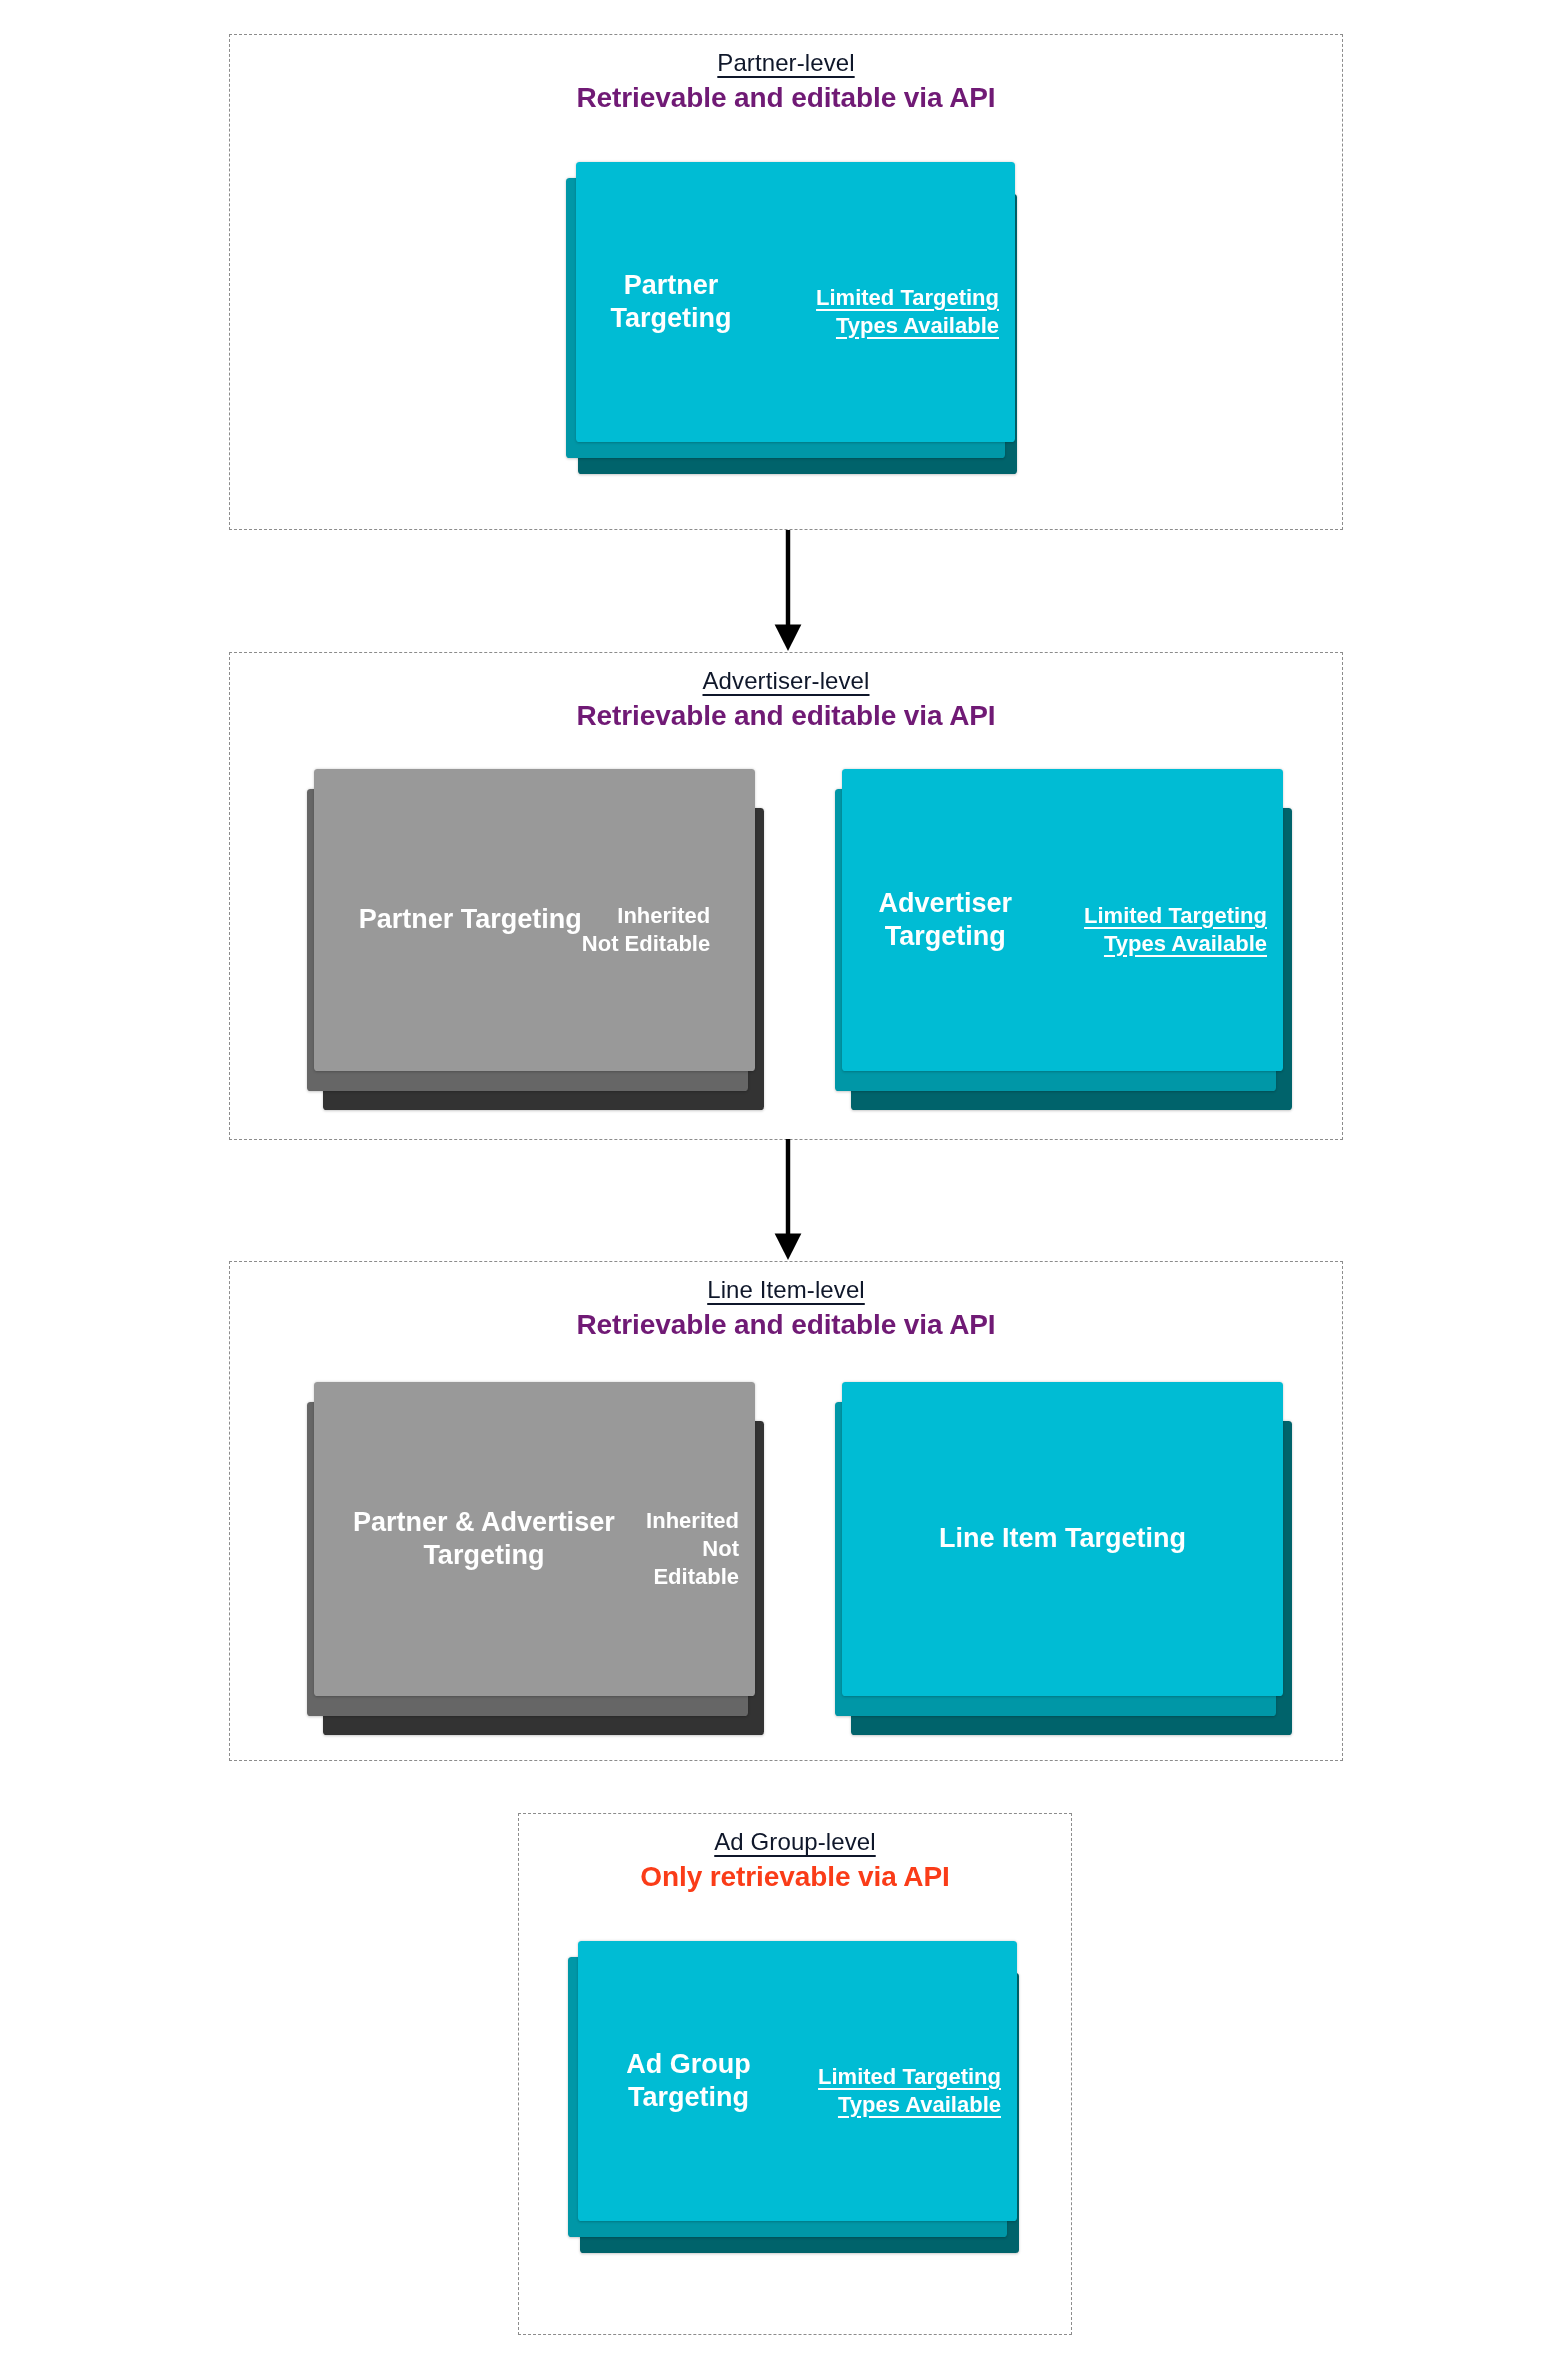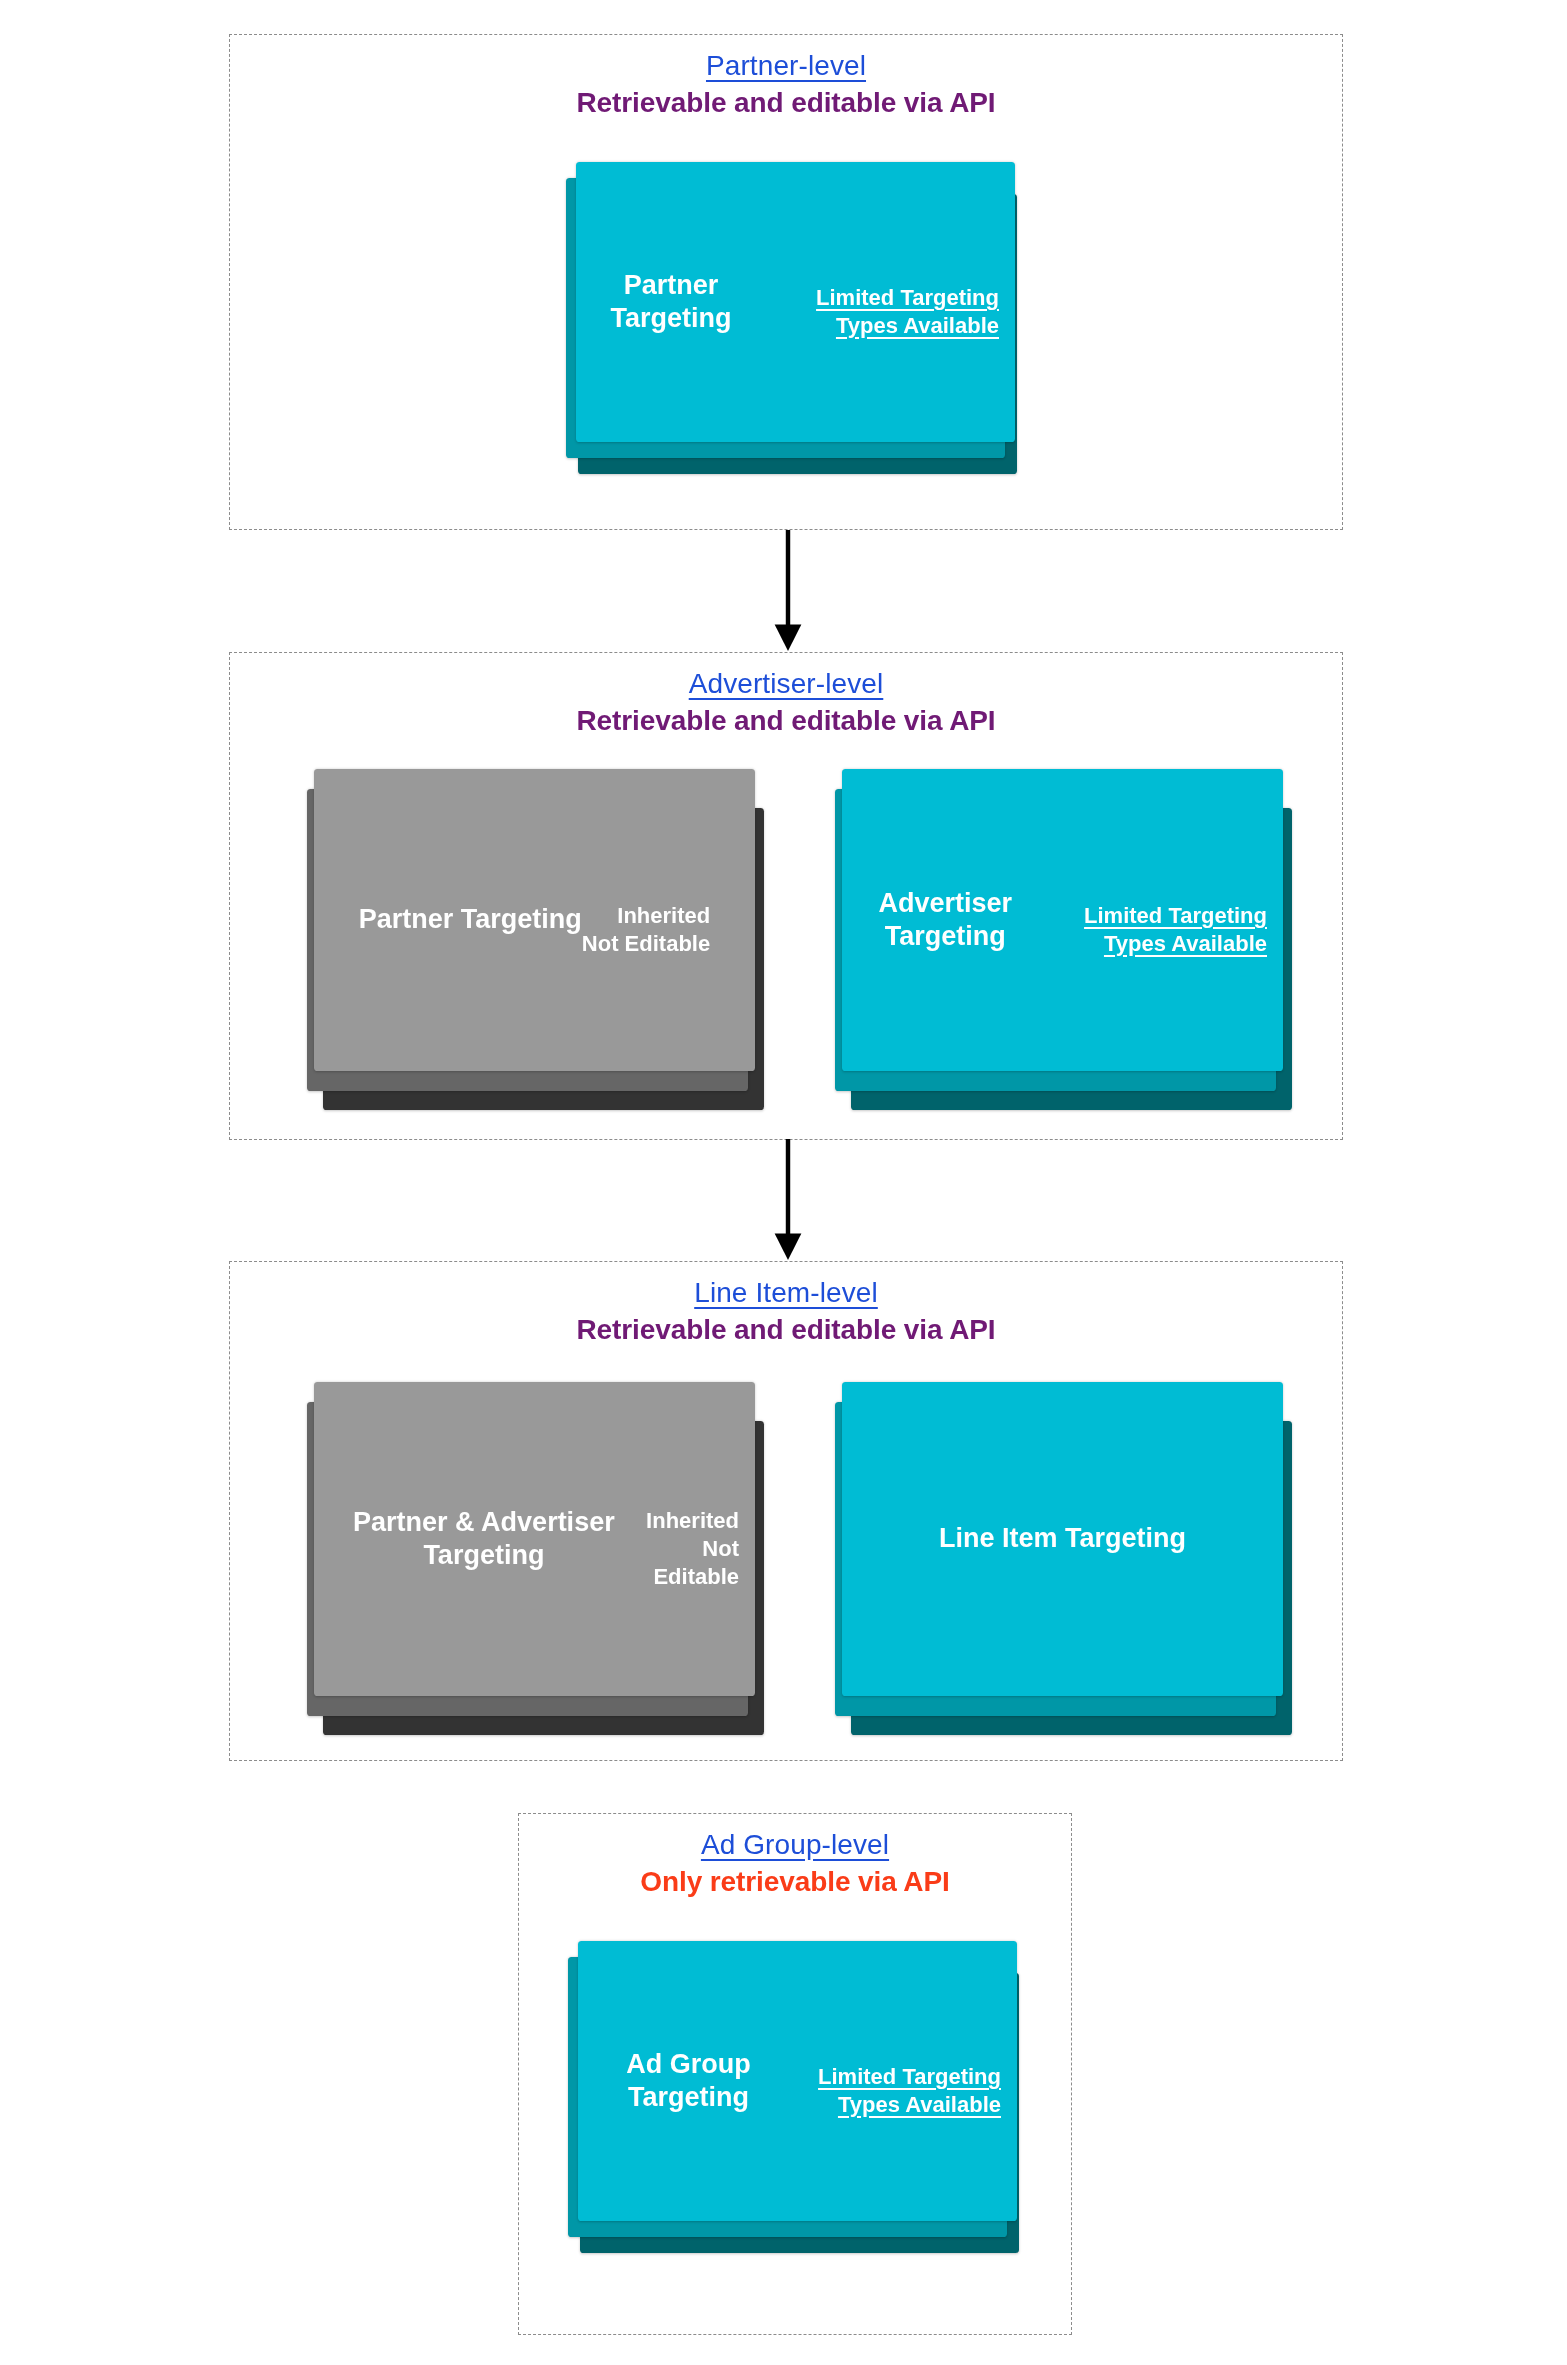--- a/index.html
+++ b/index.html
@@ -22,23 +22,23 @@
     box-sizing: border-box;
     background: transparent;
   }
 
   .level-heading {
     text-align: center;
     padding-top: 12.5px;
   }
   .level-title {
     display: inline-block;
-    font-size: 28px;
+    font-size: 24px;
     font-weight: 400;
-    color: #1d4ed8;
+    color: #0f172a;
     text-decoration: underline;
     text-underline-offset: 4.5px;
     letter-spacing: 0.1px;
     line-height: 1.28;
   }
   .level-sub {
     display: block;
     font-size: 28px;
     font-weight: 700;
     color: #701a75;

